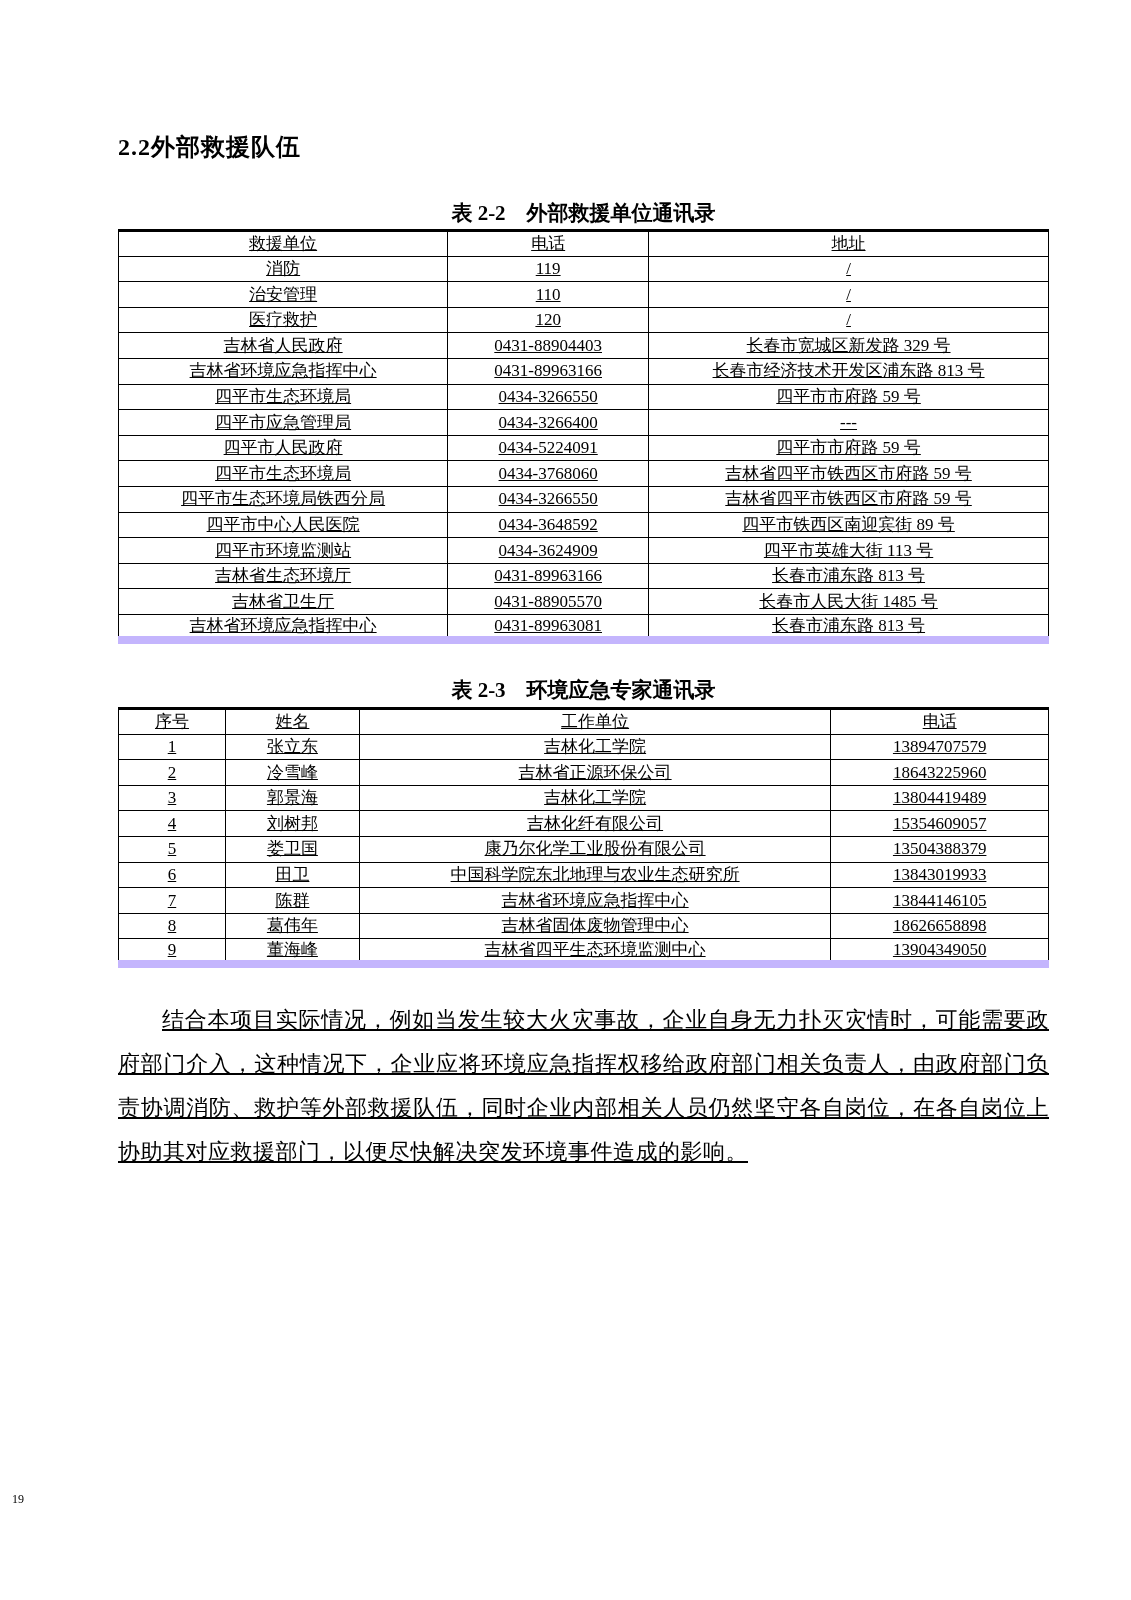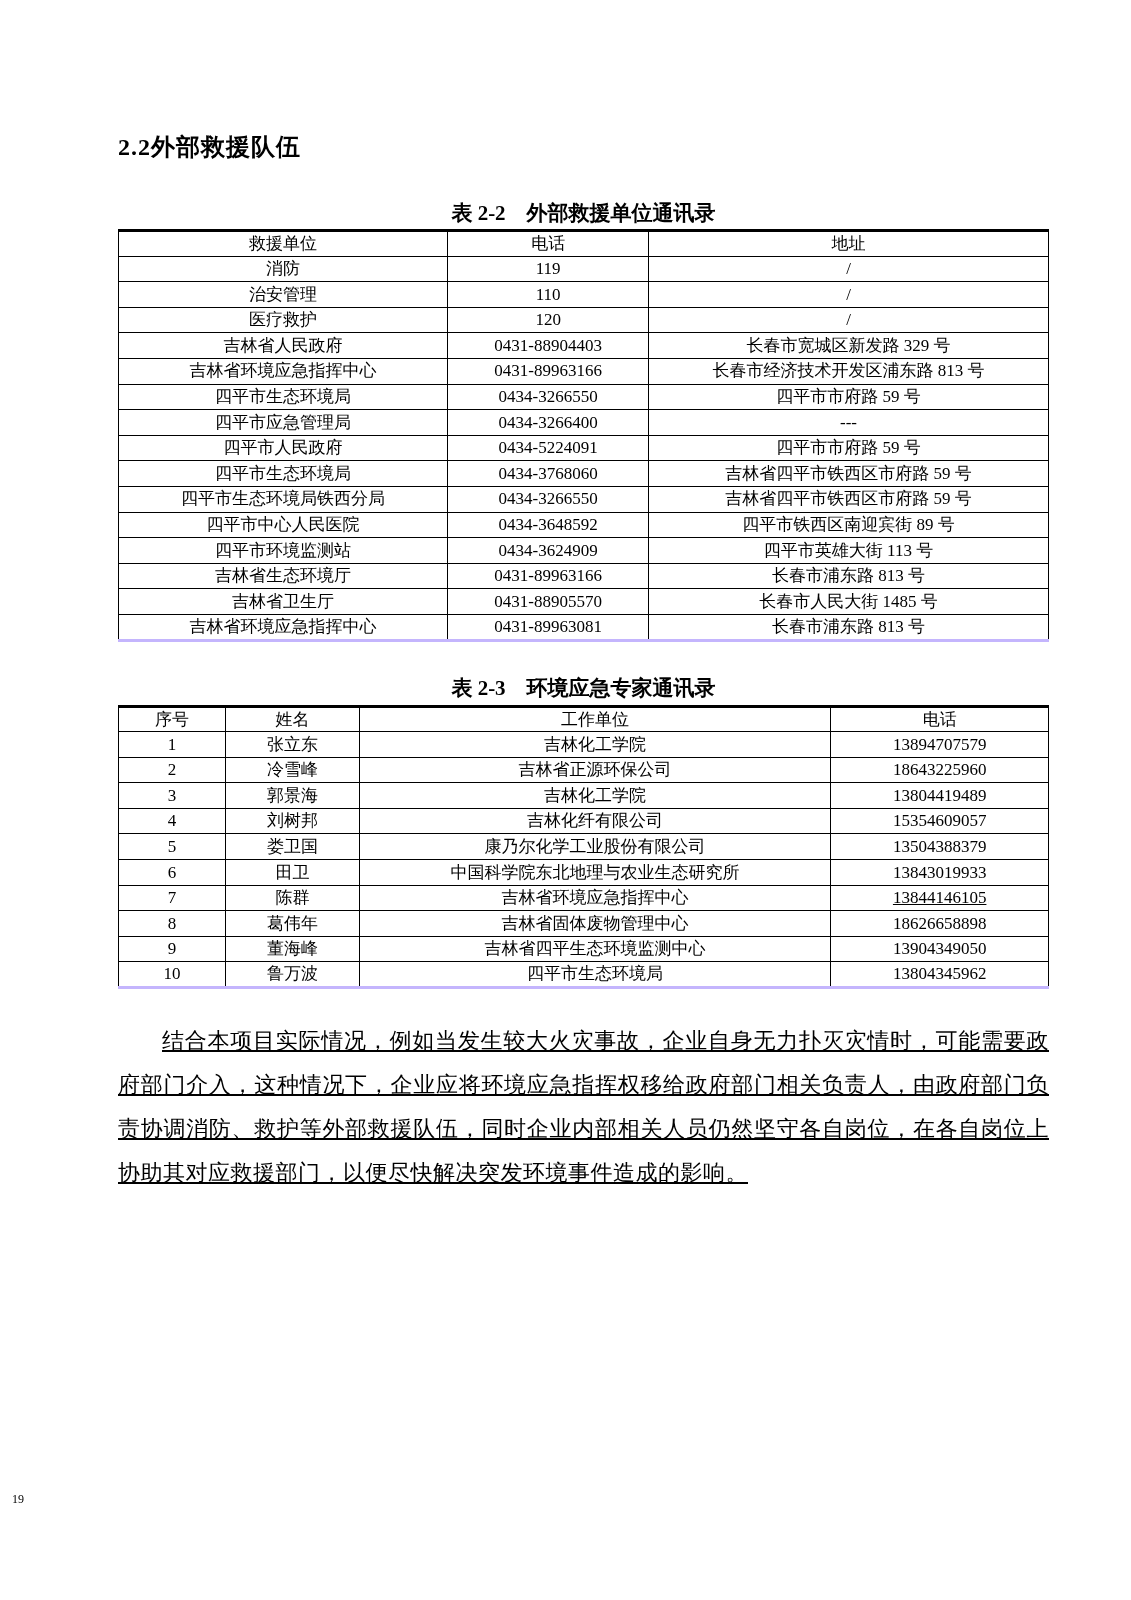--- a/index.html
+++ b/index.html
@@ -29,21 +29,22 @@
     font-size: 21px;
     line-height: 24px;
   }
   .caption-1 { margin-top: 40px; margin-bottom: 4px; }
   .caption-2 { margin-top: 34px; margin-bottom: 5px; }
   table {
     width: 100%;
     border-collapse: collapse;
     table-layout: fixed;
     border-top: 3px solid #000;
-    border-bottom: 3px solid #c4b5fd;
+    border-bottom: 8px solid #c4b5fd;
+    text-decoration: underline;
   }
   th, td {
     border: 1px solid #000;
     height: 25.6px;
     text-align: center;
     vertical-align: middle;
     font-size: 17px;
     font-weight: normal;
     line-height: 1.15;
     padding: 0 2px;
@@ -235,26 +236,20 @@
           <td>葛伟年</td>
           <td>吉林省固体废物管理中心</td>
           <td>18626658898</td>
         </tr>
         <tr>
           <td>9</td>
           <td>董海峰</td>
           <td>吉林省四平生态环境监测中心</td>
           <td>13904349050</td>
         </tr>
-        <tr>
-          <td>10</td>
-          <td>鲁万波</td>
-          <td>四平市生态环境局</td>
-          <td>13804345962</td>
-        </tr>
       </tbody>
   </table>
 
   <p class="body-paragraph">结合本项目实际情况，例如当发生较大火灾事故，企业自身无力扑灭灾情时，可能需要政府部门介入，这种情况下，企业应将环境应急指挥权移给政府部门相关负责人，由政府部门负责协调消防、救护等外部救援队伍，同时企业内部相关人员仍然坚守各自岗位，在各自岗位上协助其对应救援部门，以便尽快解决突发环境事件造成的影响。</p>
 
   <div class="page-number">19</div>
 
 </div>
 
 </body></html>

